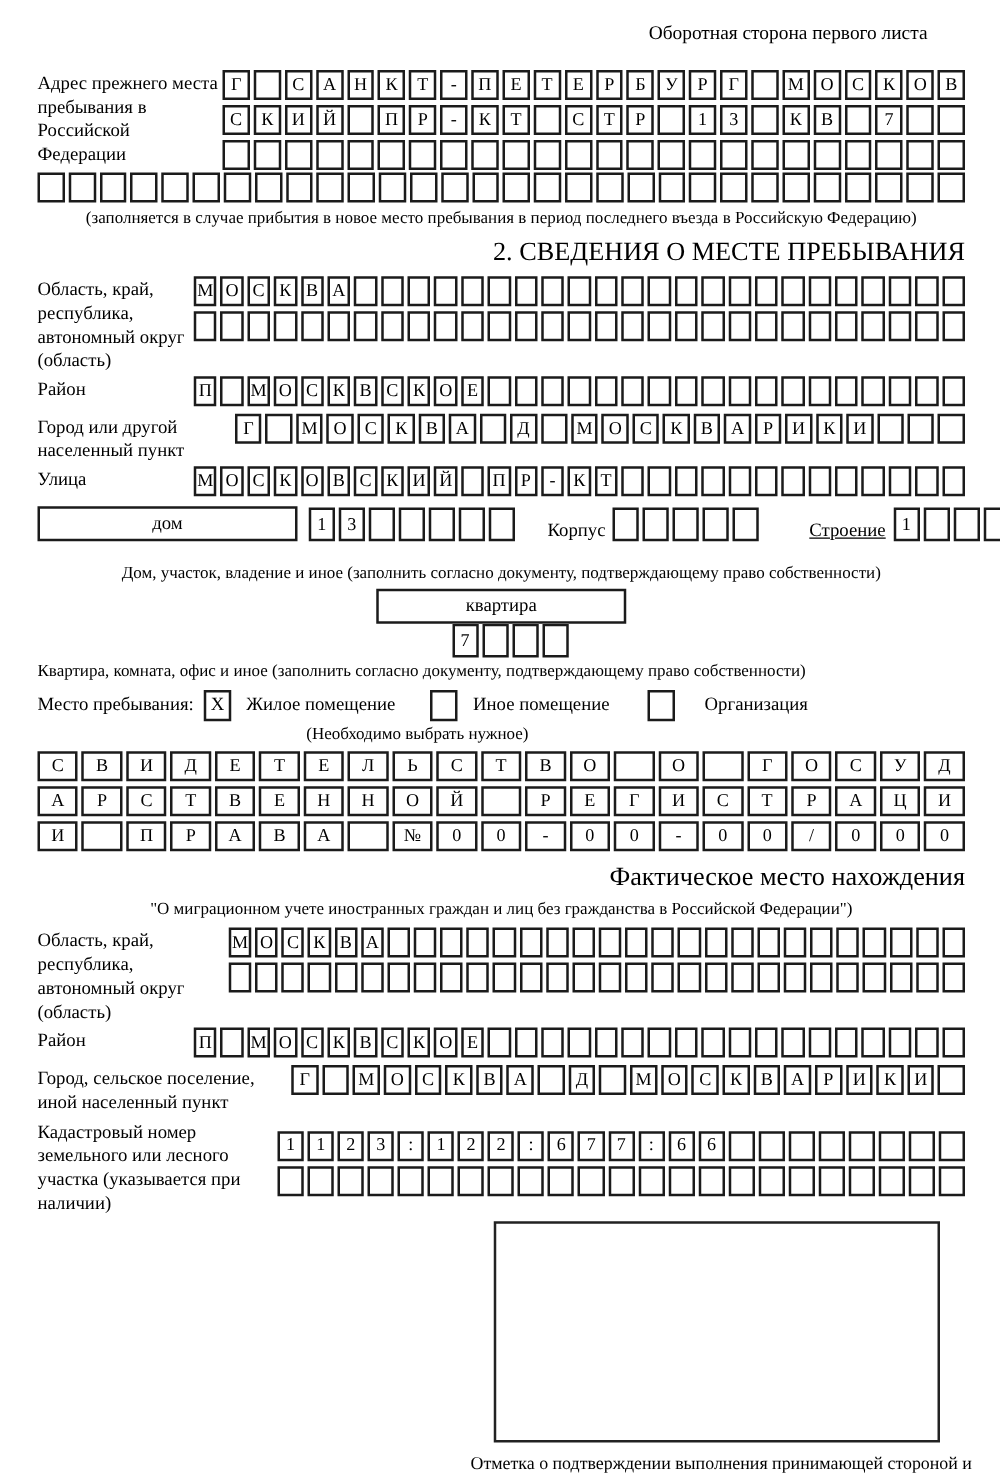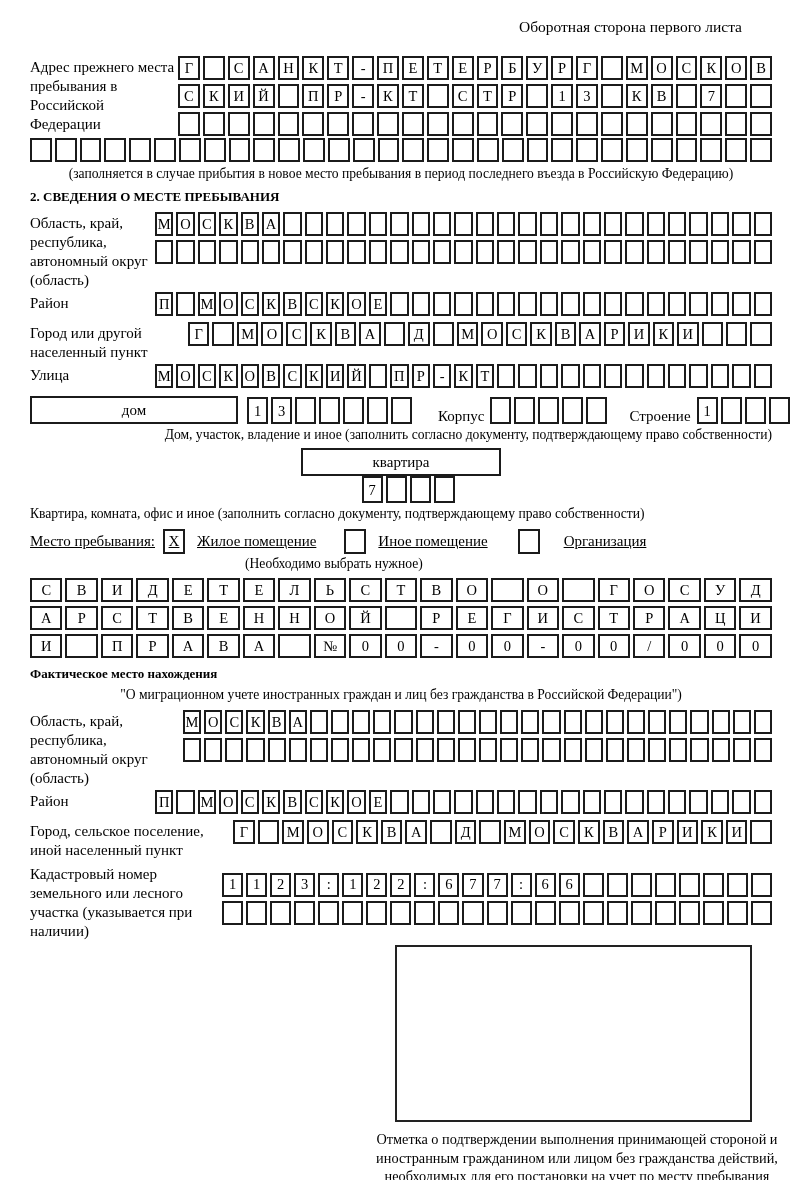--- a/index.html
+++ b/index.html
@@ -20,31 +20,31 @@
     flex:1;min-width:0;height:24px;box-sizing:border-box;
     border:2px solid #1b1b1b;background:#fff;
     display:flex;align-items:center;justify-content:center;
     font-size:14.5px;line-height:1;overflow:hidden;
   }
 
   .w125{width:125px;} .w148{width:148px;} .w153{width:153px;}
   .w158{width:158px;} .w192{width:192px;} .w203{width:203px;} .w225{width:225px;}
 
   .note{font-size:13.6px;text-align:center;margin:1px 0 3px 0;line-height:1.25;}
-  .title{font-size:13px;font-weight:bold;text-align:left;margin:6px 0 7px 0;}
+  .title{font-size:21px;font-weight:normal;text-align:right;margin:6px 0 7px 0;}
 
   .boxlabel{
     flex:none;box-sizing:border-box;border:2px solid #1b1b1b;height:28px;
     display:flex;align-items:center;justify-content:center;font-size:15px;
   }
   .inline-cells{flex:none;display:flex;gap:3px;}
   .inline-cells .cell{flex:none;width:21px;height:27px;}
   .fieldword{font-size:15px;line-height:1;padding-top:6px;flex:none;}
 
-  .stayrow{display:flex;align-items:center;margin:6px 0 2px 0;font-size:15px;text-decoration:underline;}
+  .stayrow{display:flex;align-items:center;margin:6px 0 2px 0;font-size:15px;}
   .chkbox{
     flex:none;width:22px;height:25px;box-sizing:border-box;border:2px solid #1b1b1b;
     display:flex;align-items:center;justify-content:center;font-size:15px;
   }
   .stay-note{font-size:13.6px;margin:2px 0 6px 215px;}
 
   .stamp-box{
     box-sizing:border-box;border:2px solid #222;
     width:357px;height:177px;margin:4px 0 8px 365px;background:#fff;
   }
@@ -360,29 +360,29 @@
         <div class="cell"></div>
       </div>
     <div class="fieldword" style="margin-left:26px;margin-right:6px;padding-top:0;">Корпус</div>
     <div class="inline-cells">
         <div class="cell"></div>
         <div class="cell"></div>
         <div class="cell"></div>
         <div class="cell"></div>
         <div class="cell"></div>
       </div>
-    <div class="fieldword" style="margin-left:22px;margin-right:6px;padding-top:0;">Строение</div>
+    <div class="fieldword" style="margin-left:40px;margin-right:6px;padding-top:0;text-decoration:underline;">Строение</div>
     <div class="inline-cells">
         <div class="cell">1</div>
         <div class="cell"></div>
         <div class="cell"></div>
         <div class="cell"></div>
       </div>
   </div>
-  <div class="note" style="text-align:right;margin:3px 0 4px 0;">Дом, участок, владение и иное (заполнить согласно документу, подтверждающему право собственности)</div>
+  <div class="note" style="text-align:center;margin:17px 0 4px 0;">Дом, участок, владение и иное (заполнить согласно документу, подтверждающему право собственности)</div>
 
   <div class="frow" style="align-items:center;flex-direction:column;">
     <div class="boxlabel" style="width:200px;">квартира</div>
     <div class="inline-cells" style="margin-left:14px;">
         <div class="cell">7</div>
         <div class="cell"></div>
         <div class="cell"></div>
         <div class="cell"></div>
       </div>
   </div>

